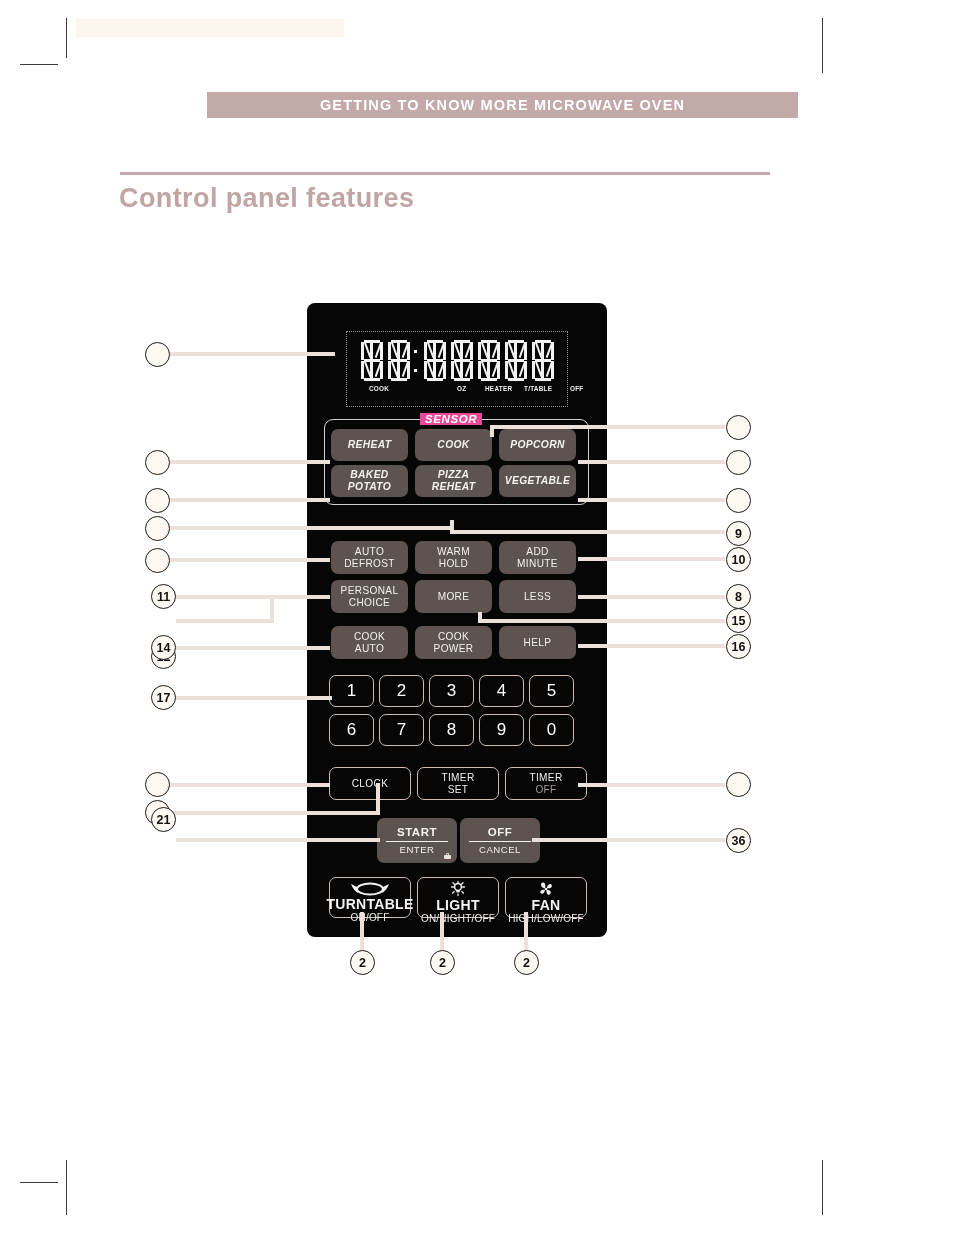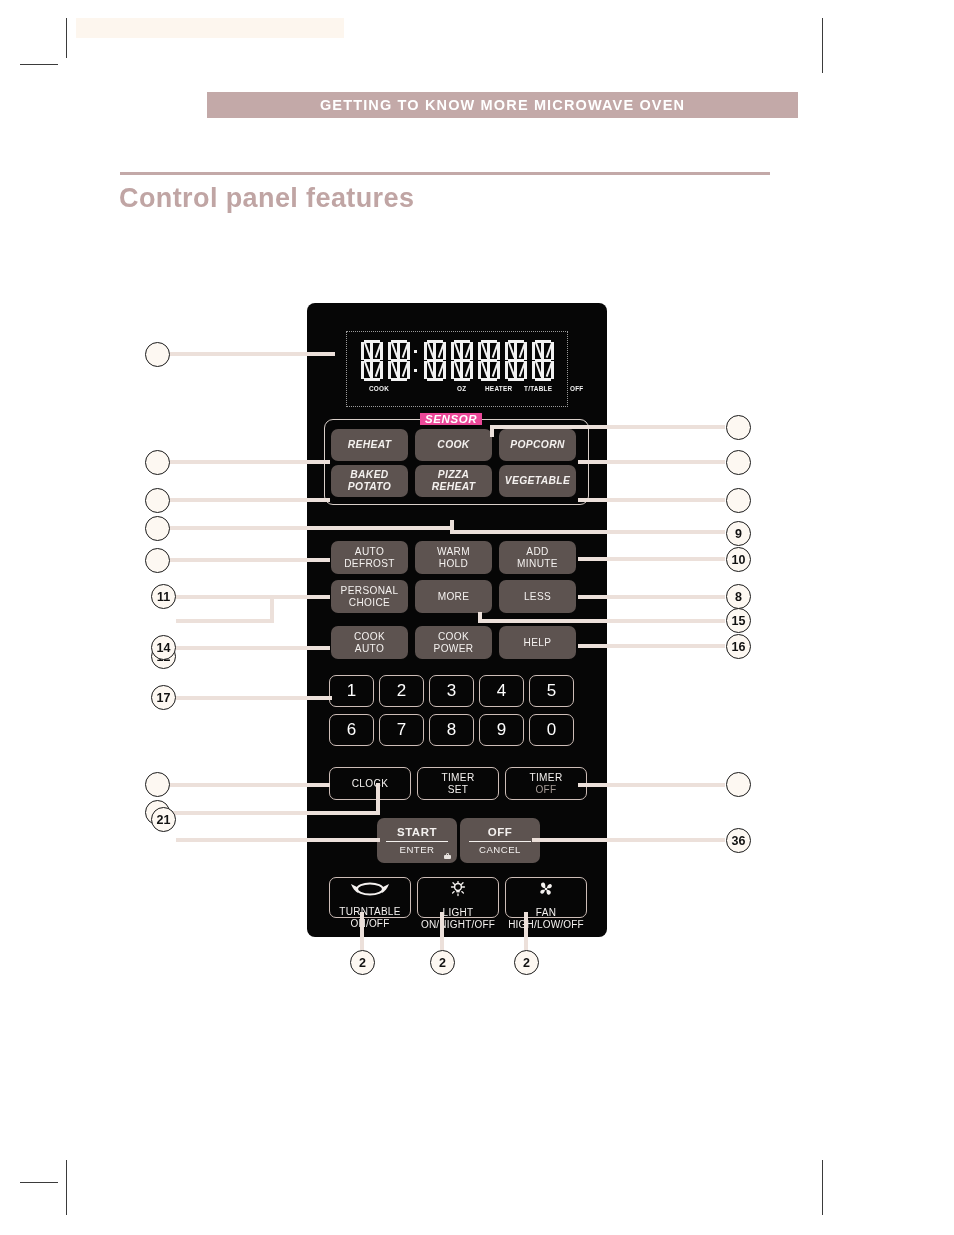--- a/index.html
+++ b/index.html
@@ -106,21 +106,21 @@
     position:absolute;right:6px;bottom:4px;width:7px;height:6px;
   }
   .lock .body{position:absolute;left:0;bottom:0;width:7px;height:4.5px;background:#e8e3e0;border-radius:1px;}
   .lock .sh{position:absolute;left:1.6px;top:0;width:3.8px;height:3.4px;border:1.1px solid #e8e3e0;border-bottom:none;border-radius:2.2px 2.2px 0 0;box-sizing:border-box;}
 
   
   .btn.icon{
     background:#060606;border:1.3px solid #cdbdb7;border-radius:7px;
     flex-direction:column;justify-content:flex-start;padding-top:3px;
   }
-  .btn.icon .ilabel{font-size:10px;letter-spacing:.3px;margin-top:10px;}
+  .btn.icon .ilabel{font-size:14px;letter-spacing:.3px;margin-top:0;font-weight:bold;}
   .btn.icon .isub{font-size:10px;letter-spacing:.2px;}
   .icoglyph{height:17px;display:flex;align-items:center;justify-content:center;}
 
   
   .lead{position:absolute;background:#ece0da;height:4px;}
   .leadv{position:absolute;background:#ece0da;width:4px;}
   .callout{
     position:absolute;width:25px;height:25px;border-radius:50%;
     background:#fdf8f2;border:1.7px solid #1a1a1a;box-sizing:border-box;
     display:flex;align-items:center;justify-content:center;

